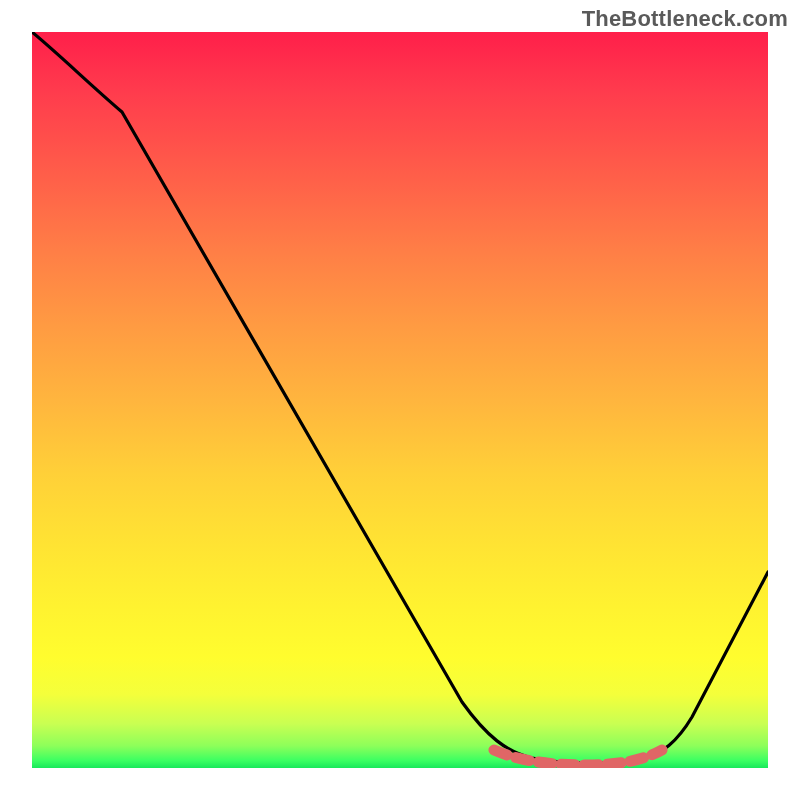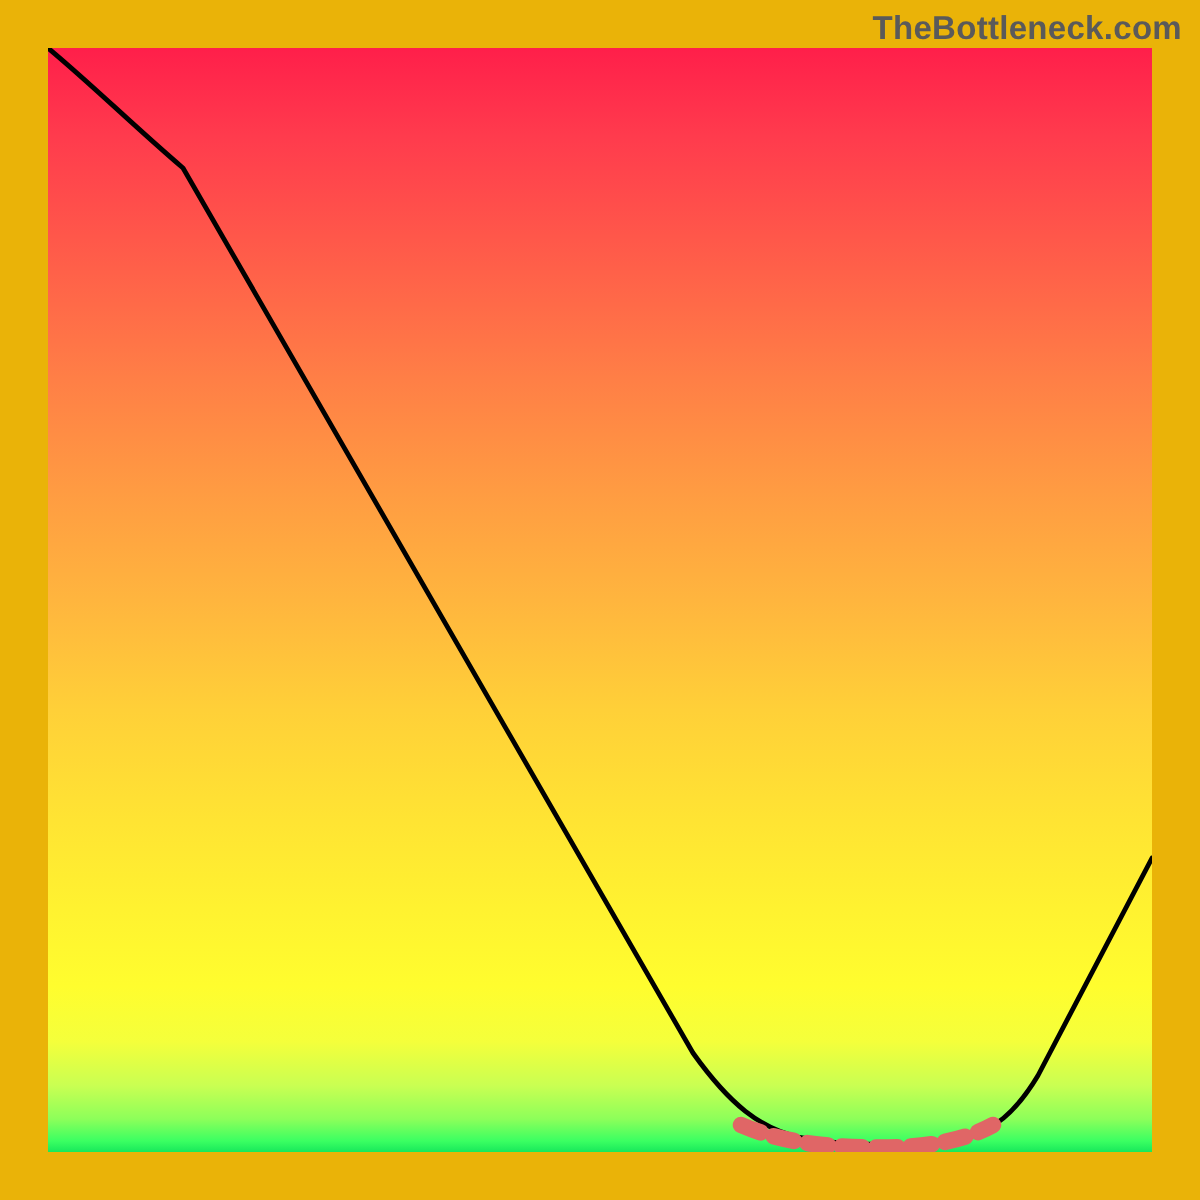--- a/index.html
+++ b/index.html
@@ -8,21 +8,21 @@
     width: 800px;
     height: 800px;
     background: #000;
     overflow: hidden;
     font-family: Arial, Helvetica, sans-serif;
   }
   .frame {
     position: relative;
     width: 800px;
     height: 800px;
-    background: #eab308;
+    background: #ffffff;
   }
   .watermark {
     position: absolute;
     top: 6px;
     right: 12px;
     color: #5a5a5a;
     font-size: 22px;
     font-weight: 600;
     letter-spacing: 0.2px;
     user-select: none;

